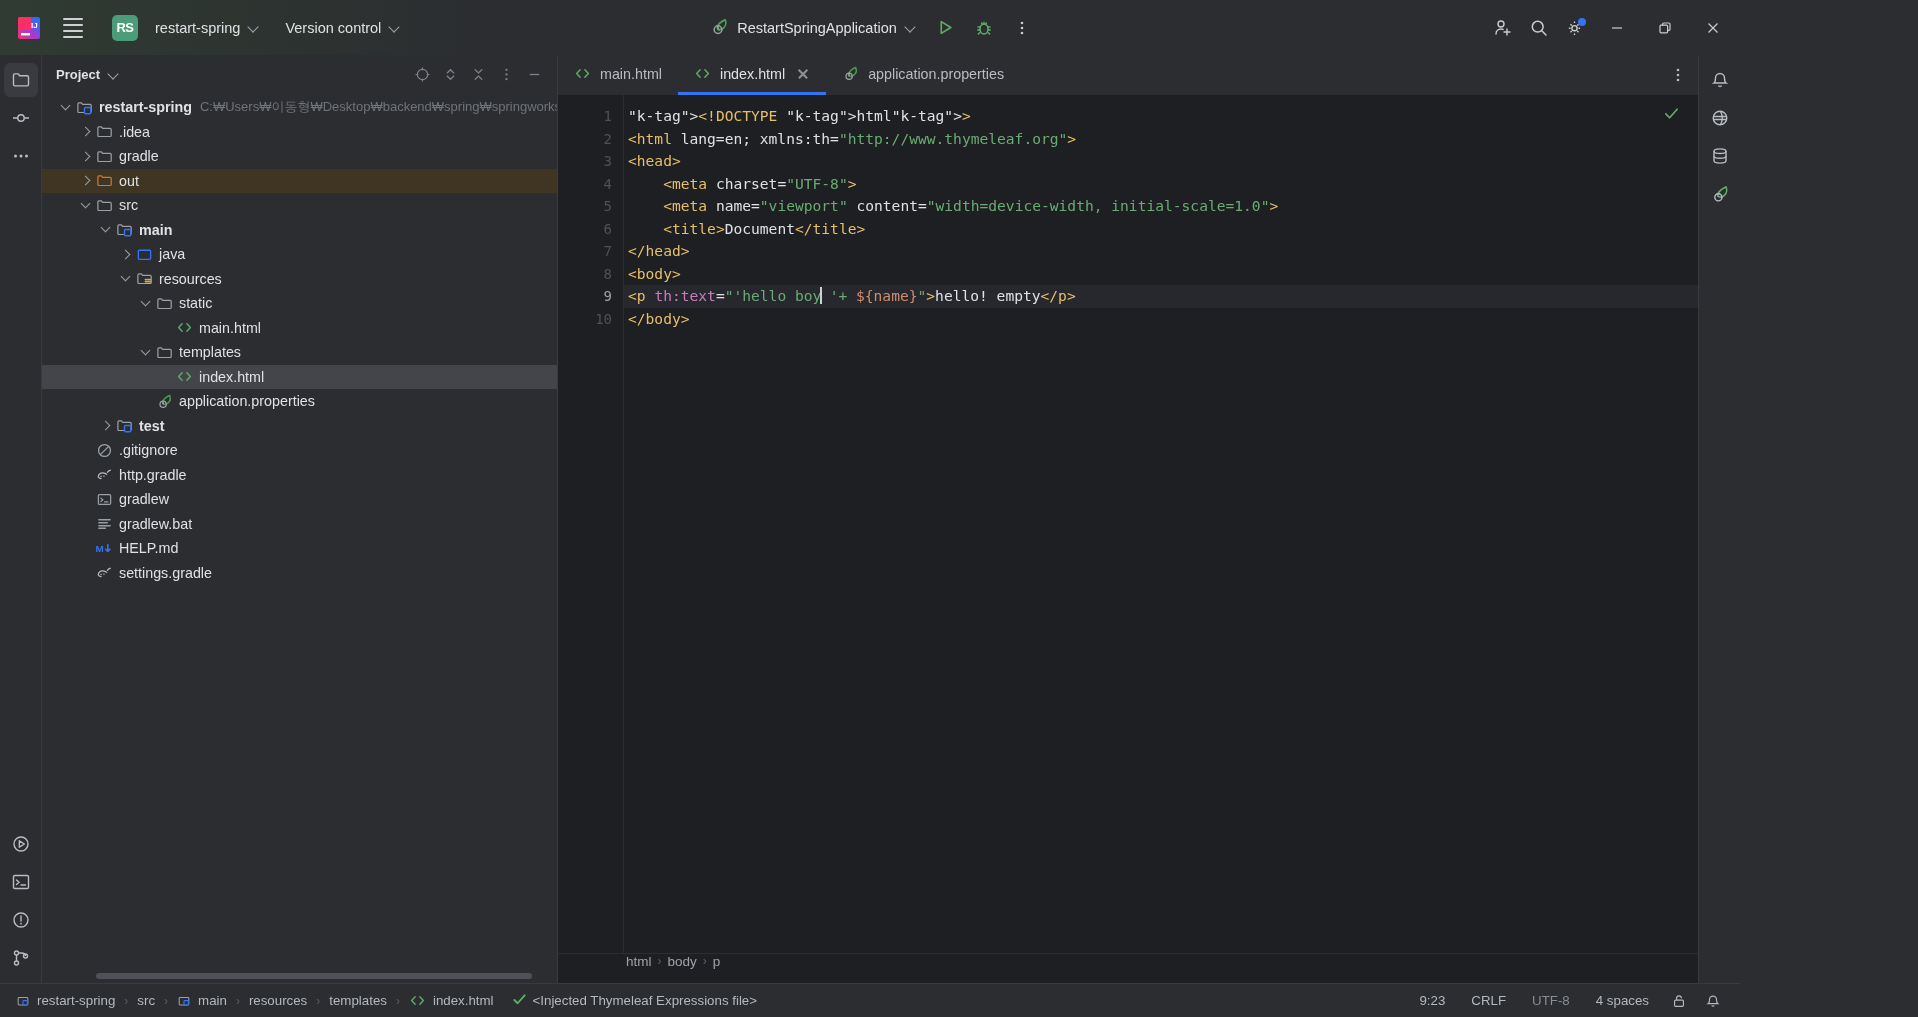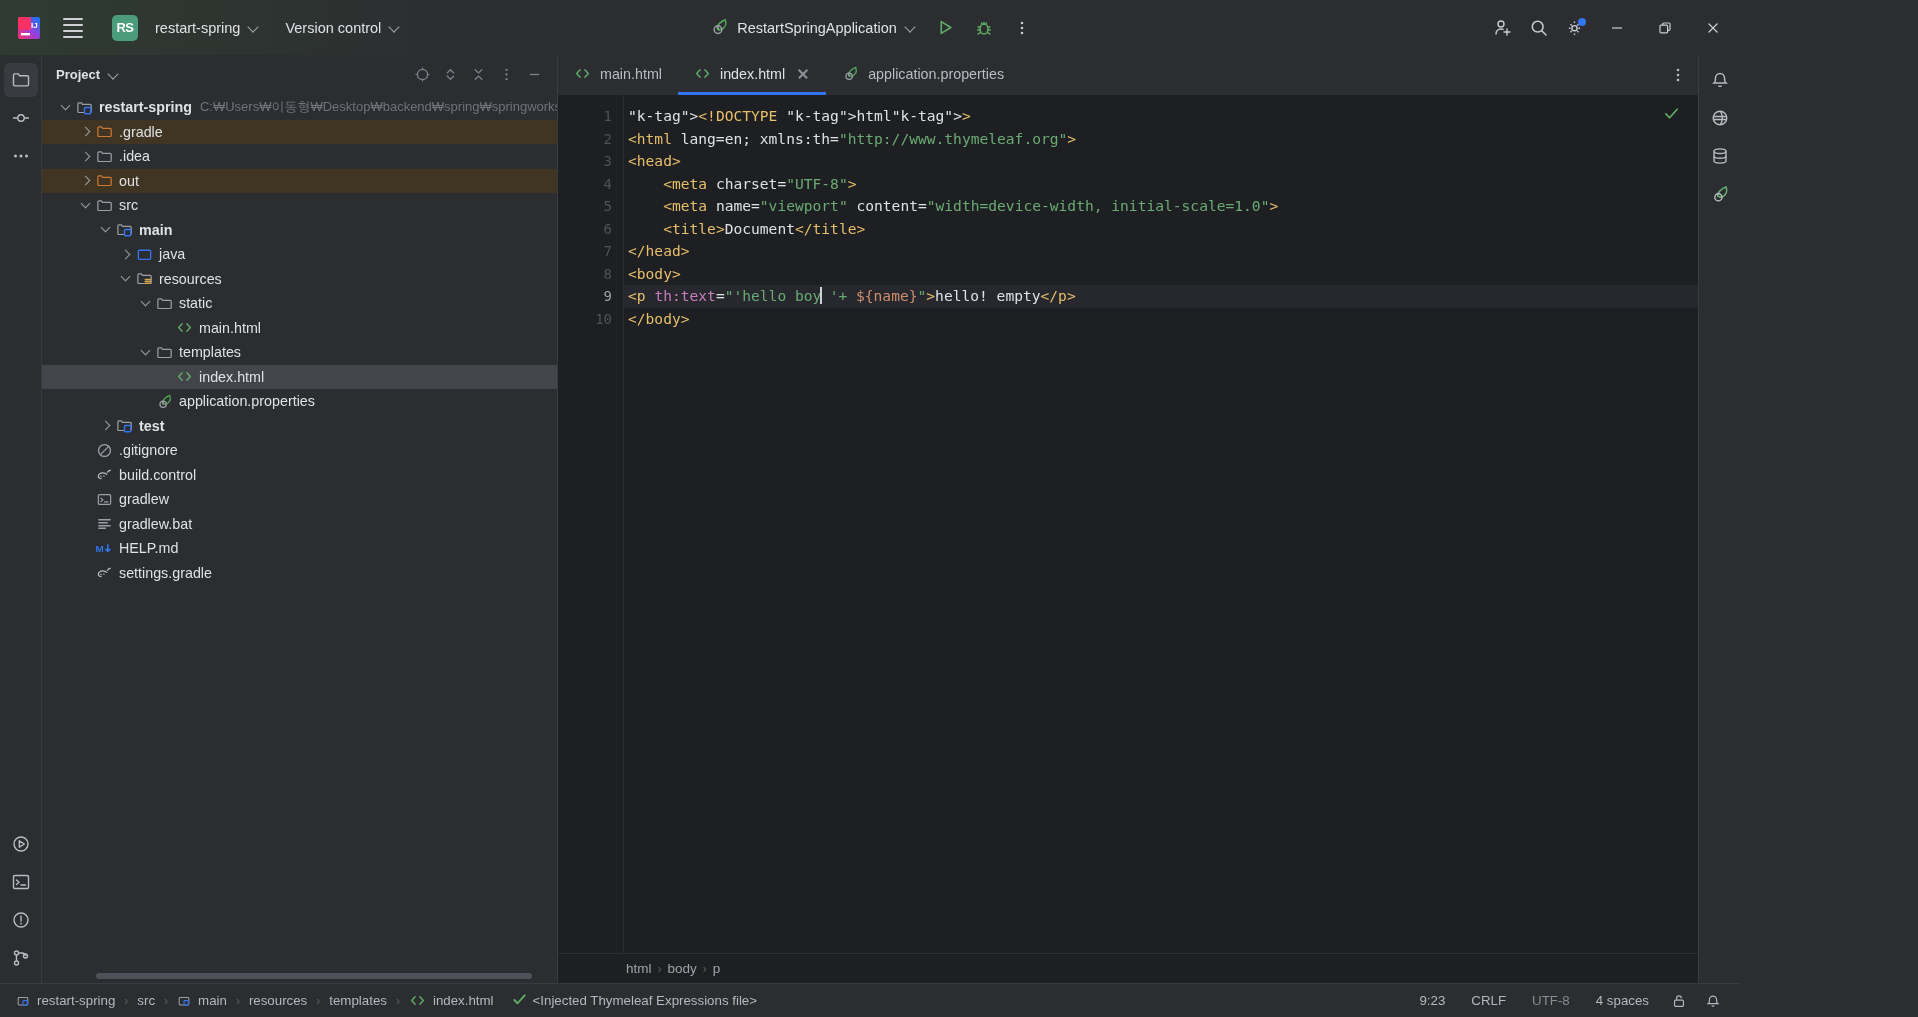--- a/index.html
+++ b/index.html
@@ -124,21 +124,21 @@
   .cline { height:22.5px; padding-left: 4px; }
   .cline.cur { background:#26282e; }
   .k-tag { color:#e8bf6a; }
   .k-attrth { color:#c77dbb; }
   .k-str { color:#6aab73; }
   .k-el { color:#cf8e6d; }
   .caret { display:inline-block; width:1.5px; height:17px; background:#cdd0d4; vertical-align:-3px; margin:0 -1px;}
   .ok-check { position:absolute; right:18px; top:10px; font-size:16px; color:#5fad65; }
 
   .breadcrumbs {
-    height: 30px; flex:0 0 30px; background:#1e1f22; display:flex; align-items:center;
+    height: 30px; flex:0 0 30px; background:#1e1f22; display:flex; 
     padding-left: 68px; gap:6px; font-size:13.5px; color:#9ea2a8; border-top:1px solid #2b2d30;
   }
   .bc { cursor:pointer; }
   .bc-sep { color:#5a5d63; font-size:12px; }
 
   
   .strip-right {
     width: 42px; flex:0 0 42px; background:#2b2d30; border-left:1px solid #393b40;
     display:flex; flex-direction:column; align-items:center; padding-top:8px; gap:4px;
   }
@@ -368,41 +368,41 @@
             </span>
             <span class="ticon">
               <svg width="17" height="17" viewBox="0 0 18 18" fill="none">
                 <path d="M2 5.2c0-.6.5-1.1 1.1-1.1h2.6l1.3 1.6h8c.6 0 1.1.5 1.1 1.1v6.4c0 .6-.5 1.1-1.1 1.1H3.1c-.6 0-1.1-.5-1.1-1.1z" stroke="#9aa0a6" stroke-width="1.3"></path>
                 <rect x="9" y="9" width="6.6" height="6.6" rx="1" fill="#2b2d30" stroke="#3574f0" stroke-width="1.5"></rect>
               </svg>
             </span>
             <span class="tlabel b">restart-spring</span>
             <span class="tpath">C:₩Users₩이동형₩Desktop₩backend₩spring₩springworkspace₩res</span>
           </div>
-          <div class="trow excluded" style="padding-left: 34px;">
-            <span class="tw">
-              <span class="arr"></span>
-            </span>
-            <span class="ticon">
-              <svg width="17" height="17" viewBox="0 0 18 18" fill="none" stroke="#cc7832" stroke-width="1.3">
-                <path d="M2 5.2c0-.6.5-1.1 1.1-1.1h2.6l1.3 1.6h8c.6 0 1.1.5 1.1 1.1v6.4c0 .6-.5 1.1-1.1 1.1H3.1c-.6 0-1.1-.5-1.1-1.1z"></path>
-              </svg>
-            </span>
-            <span class="tlabel">.gradle</span>
-          </div>
           <div class="trow" style="padding-left: 34px;">
             <span class="tw">
               <span class="arr"></span>
             </span>
             <span class="ticon">
               <svg width="17" height="17" viewBox="0 0 18 18" fill="none" stroke="#9aa0a6" stroke-width="1.3">
                 <path d="M2 5.2c0-.6.5-1.1 1.1-1.1h2.6l1.3 1.6h8c.6 0 1.1.5 1.1 1.1v6.4c0 .6-.5 1.1-1.1 1.1H3.1c-.6 0-1.1-.5-1.1-1.1z"></path>
               </svg>
             </span>
             <span class="tlabel">.idea</span>
+          </div>
+          <div class="trow" style="padding-left: 34px;">
+            <span class="tw">
+              <span class="arr"></span>
+            </span>
+            <span class="ticon">
+              <svg width="17" height="17" viewBox="0 0 18 18" fill="none" stroke="#9aa0a6" stroke-width="1.3">
+                <path d="M2 5.2c0-.6.5-1.1 1.1-1.1h2.6l1.3 1.6h8c.6 0 1.1.5 1.1 1.1v6.4c0 .6-.5 1.1-1.1 1.1H3.1c-.6 0-1.1-.5-1.1-1.1z"></path>
+              </svg>
+            </span>
+            <span class="tlabel">gradle</span>
           </div>
           <div class="trow excluded" style="padding-left: 34px;">
             <span class="tw">
               <span class="arr"></span>
             </span>
             <span class="ticon">
               <svg width="17" height="17" viewBox="0 0 18 18" fill="none" stroke="#cc7832" stroke-width="1.3">
                 <path d="M2 5.2c0-.6.5-1.1 1.1-1.1h2.6l1.3 1.6h8c.6 0 1.1.5 1.1 1.1v6.4c0 .6-.5 1.1-1.1 1.1H3.1c-.6 0-1.1-.5-1.1-1.1z"></path>
               </svg>
             </span>
@@ -528,21 +528,21 @@
             </span>
             <span class="tlabel">.gitignore</span>
           </div>
           <div class="trow" style="padding-left: 34px;">
             <span class="tw"></span>
             <span class="ticon">
               <svg width="17" height="17" viewBox="0 0 18 18" fill="none" stroke="#b9bcc2" stroke-width="1.3">
                 <path d="M2.3 11.5c.3-2.6 2.4-4.2 4.9-4.2 2.2 0 3.6.9 4.6 1.9M2.3 11.5c.6 1.3 2.1 2 3.6 1.7M15.6 4.3c-1.8.3-2.9 1.4-3.8 2.6M5.3 10.4v1.3M8.4 10.1v1.3"></path>
               </svg>
             </span>
-            <span class="tlabel">build.control</span>
+            <span class="tlabel">http.gradle</span>
           </div>
           <div class="trow" style="padding-left: 34px;">
             <span class="tw"></span>
             <span class="ticon">
               <svg width="17" height="17" viewBox="0 0 18 18" fill="none" stroke="#9aa0a6" stroke-width="1.3">
                 <rect x="2.5" y="3.8" width="13" height="10.4" rx="1.2"></rect>
                 <path d="M5.2 7.5l2 1.8-2 1.8M9 11.6h3.6" stroke-linecap="round"></path>
               </svg>
             </span>
             <span class="tlabel">gradlew</span>

